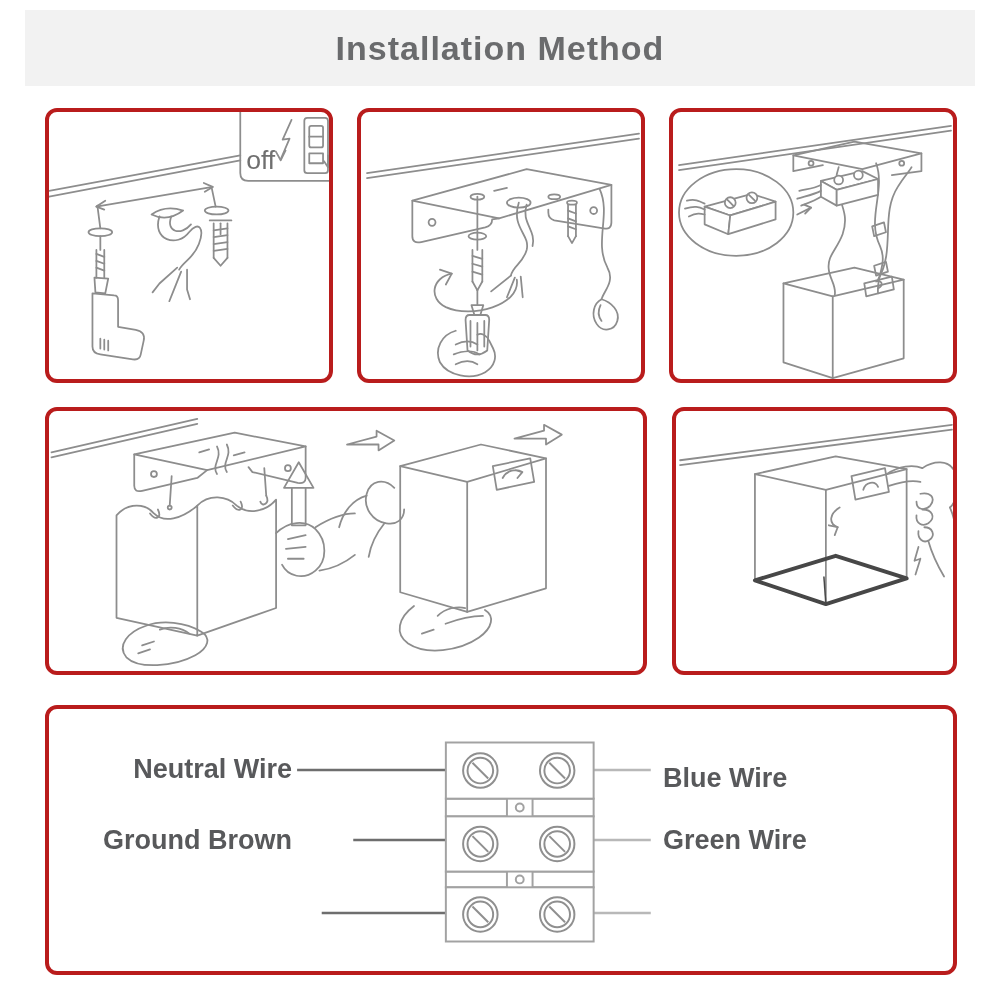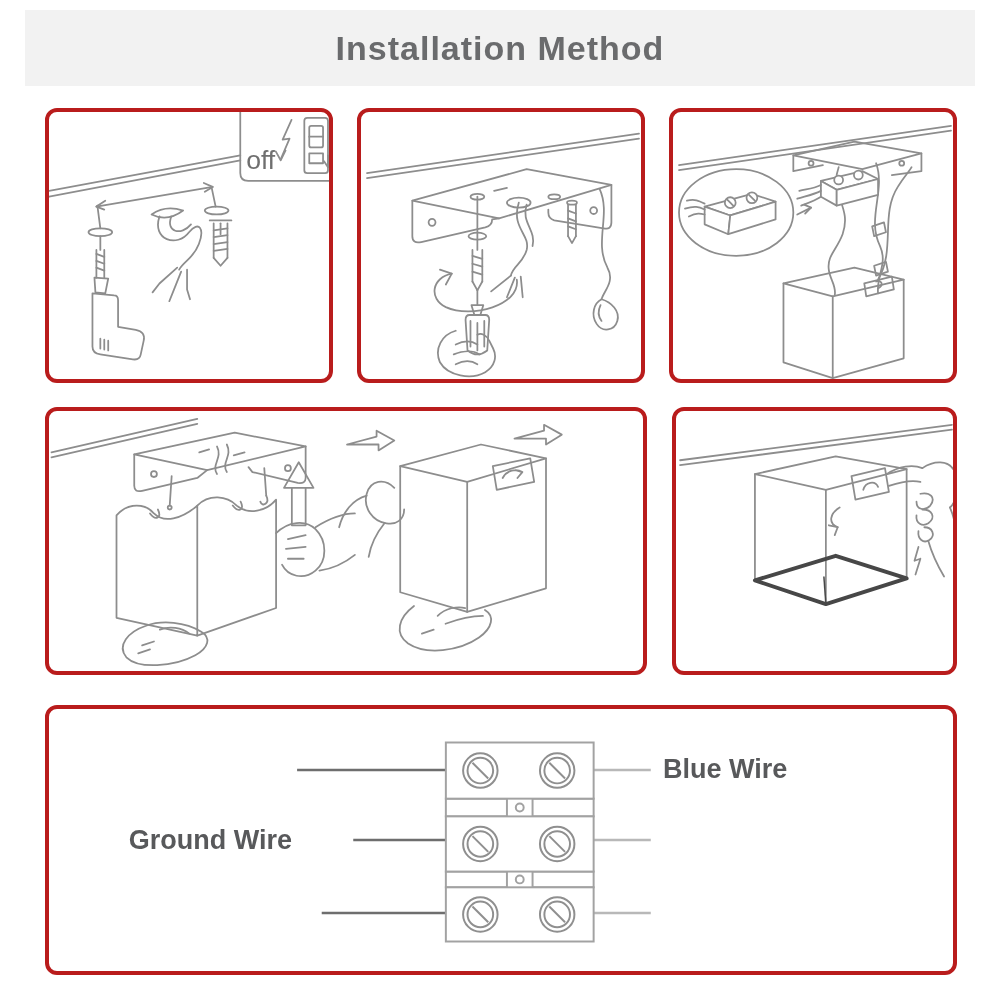--- a/index.html
+++ b/index.html
@@ -341,17 +341,19 @@
           <circle cx="511" cy="137" r="13"></circle>
           <line x1="503" y1="129" x2="519" y2="145"></line>
         <circle cx="433" cy="208.5" r="17.5"></circle>
           <circle cx="433" cy="208.5" r="13"></circle>
           <line x1="425" y1="200.5" x2="441" y2="216.5"></line>
         <circle cx="511" cy="208.5" r="17.5"></circle>
           <circle cx="511" cy="208.5" r="13"></circle>
           <line x1="503" y1="200.5" x2="519" y2="216.5"></line>
       </g>
     </svg>
-    <div class="wire-label wl-left" style="top:116px">Ground Wire</div>
-    <div class="wire-label wl-right" style="top:45px">Blue Wire</div>
+    <div class="wire-label wl-left" style="top:45px">Neutral Wire</div>
+    <div class="wire-label wl-left" style="top:116px">Ground Brown</div>
+    <div class="wire-label wl-right" style="top:54px">Blue Wire</div>
+    <div class="wire-label wl-right" style="top:116px">Green Wire</div>
   </section>
 
 </div>
 
 </body></html>

